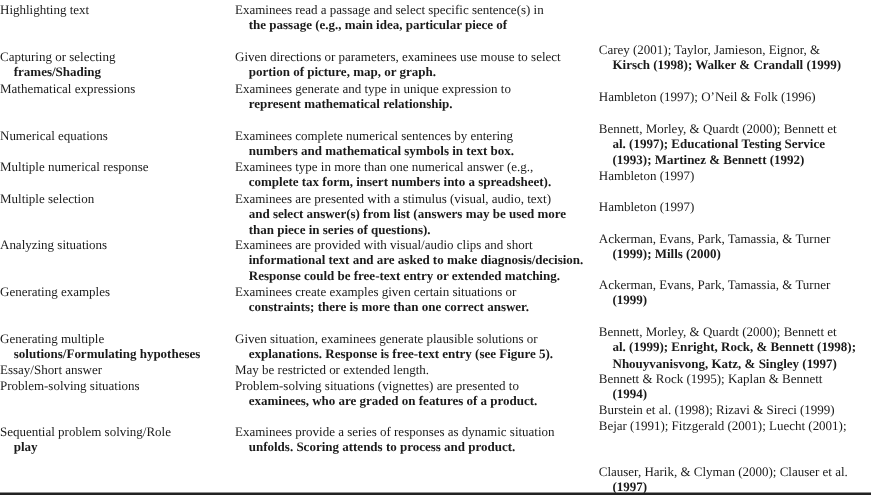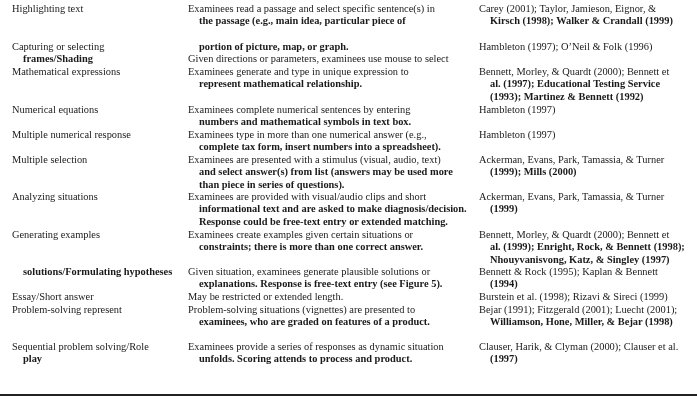--- a/index.html
+++ b/index.html
@@ -1,23 +1,23 @@
 <!DOCTYPE html>
 <html><head>
 <meta charset="utf-8">
 <style>
   html, body { margin: 0; padding: 0; background: #ffffff; }
   body { width: 697px; height: 400px; overflow: hidden; position: relative;
          font-family: "Liberation Serif", "DejaVu Serif", serif; color: #1a1a1a; }
   .tbl { position: absolute; left: 0; top: 0; width: 697px; }
   .row { position: absolute; left: 0; width: 697px; }
   .cell { position: absolute; top: 0; font-size: 10.4px; line-height: 12.4px; }
-  .c1 { left: 12px; width: 200px; }
+  .c1 { left: 0; width: 200px; }
   .c2 { left: 188px; width: 290px; }
-  .c3 { left: 479px; width: 215px; }
+  .c3 { left: 479px; width: 215px; margin-top: 32px; }
   .line { display: block; white-space: nowrap; }
   .line.indent { padding-left: 11px; font-weight: bold; }
   .rule { position: absolute; left: 0; width: 697px; height: 2px; background: #222; top: 394px; }
 </style>
 </head>
 <body>
 
 <div class="tbl" id="tbl">
     <div class="row" style="top: 3px;">
       <div class="cell c1">
@@ -31,22 +31,22 @@
         <span class="line">Carey (2001); Taylor, Jamieson, Eignor, &amp;</span>
         <span class="line indent">Kirsch (1998); Walker &amp; Crandall (1999)</span>
       </div>
     </div>
     <div class="row" style="top: 41px;">
       <div class="cell c1">
         <span class="line">Capturing or selecting</span>
         <span class="line indent">frames/Shading</span>
       </div>
       <div class="cell c2">
+        <span class="line">Given directions or parameters, examinees use mouse to select</span>
         <span class="line indent">portion of picture, map, or graph.</span>
-        <span class="line">Given directions or parameters, examinees use mouse to select</span>
       </div>
       <div class="cell c3">
         <span class="line">Hambleton (1997); O’Neil &amp; Folk (1996)</span>
       </div>
     </div>
     <div class="row" style="top: 66px;">
       <div class="cell c1">
         <span class="line">Mathematical expressions</span>
       </div>
       <div class="cell c2">
@@ -120,20 +120,21 @@
         <span class="line indent">constraints; there is more than one correct answer.</span>
       </div>
       <div class="cell c3">
         <span class="line">Bennett, Morley, &amp; Quardt (2000); Bennett et</span>
         <span class="line indent">al. (1999); Enright, Rock, &amp; Bennett (1998);</span>
         <span class="line indent">Nhouyvanisvong, Katz, &amp; Singley (1997)</span>
       </div>
     </div>
     <div class="row" style="top: 266px;">
       <div class="cell c1">
+        <span class="line">Generating multiple</span>
         <span class="line indent">solutions/Formulating hypotheses</span>
       </div>
       <div class="cell c2">
         <span class="line">Given situation, examinees generate plausible solutions or</span>
         <span class="line indent">explanations. Response is free-text entry (see Figure 5).</span>
       </div>
       <div class="cell c3">
         <span class="line">Bennett &amp; Rock (1995); Kaplan &amp; Bennett</span>
         <span class="line indent">(1994)</span>
       </div>
@@ -144,29 +145,28 @@
       </div>
       <div class="cell c2">
         <span class="line">May be restricted or extended length.</span>
       </div>
       <div class="cell c3">
         <span class="line">Burstein et al. (1998); Rizavi &amp; Sireci (1999)</span>
       </div>
     </div>
     <div class="row" style="top: 304px;">
       <div class="cell c1">
-        <span class="line">Problem-solving represent</span>
+        <span class="line">Problem-solving situations</span>
       </div>
       <div class="cell c2">
         <span class="line">Problem-solving situations (vignettes) are presented to</span>
         <span class="line indent">examinees, who are graded on features of a product.</span>
       </div>
       <div class="cell c3">
         <span class="line">Bejar (1991); Fitzgerald (2001); Luecht (2001);</span>
-        <span class="line indent">Williamson, Hone, Miller, &amp; Bejar (1998)</span>
       </div>
     </div>
     <div class="row" style="top: 341px;">
       <div class="cell c1">
         <span class="line">Sequential problem solving/Role</span>
         <span class="line indent">play</span>
       </div>
       <div class="cell c2">
         <span class="line">Examinees provide a series of responses as dynamic situation</span>
         <span class="line indent">unfolds.  Scoring attends to process and product.</span>

